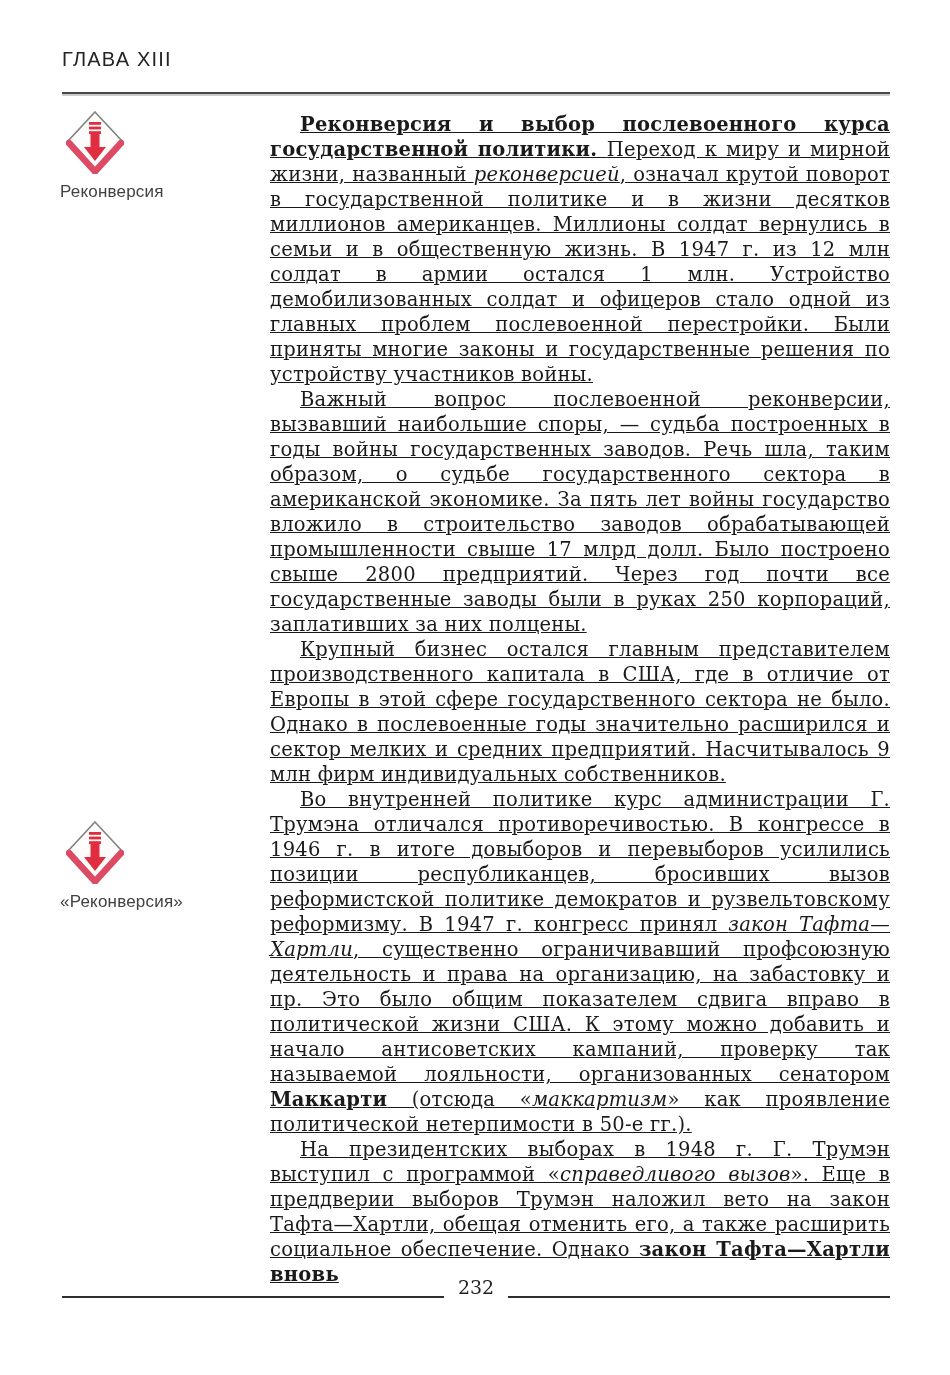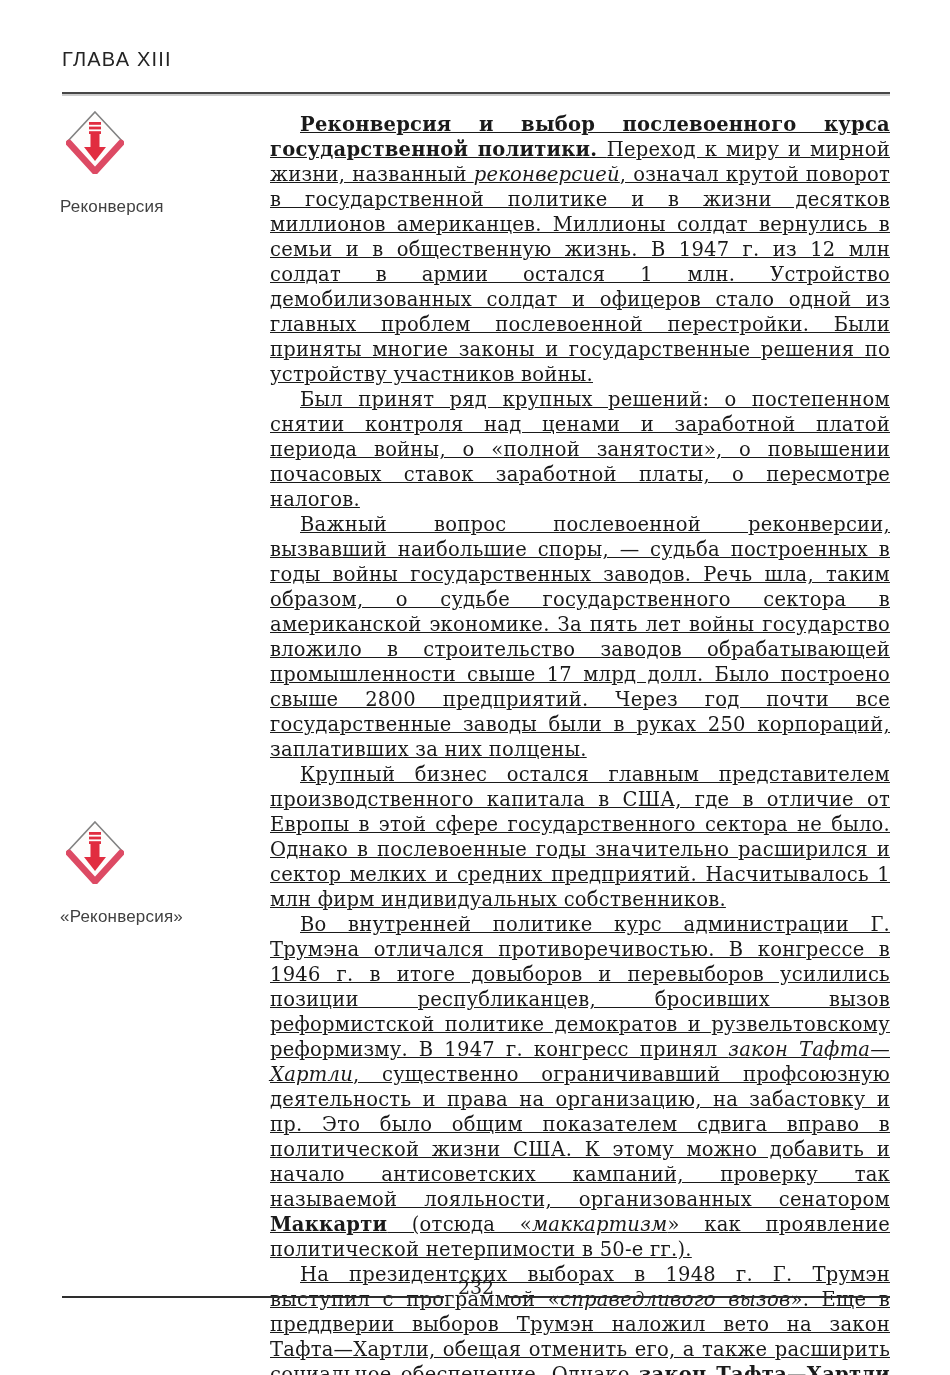--- a/index.html
+++ b/index.html
@@ -18,21 +18,21 @@
     font-size:20px;letter-spacing:1.2px;color:#242424;
   }
   .header-rule{
     position:absolute;left:62px;right:60px;top:92px;
     height:2px;background:#cccccc;border-top:2.5px solid #474747;
   }
   
   .margin-note{position:absolute;left:60px;width:170px;}
   .note-icon{width:58px;height:64px;margin-left:6px;}
   .note-label{
-    margin-top:23px;
+    margin-top:8px;
     font-family:"Liberation Sans", sans-serif;
     font-size:17px;color:#414141;letter-spacing:0.2px;
     white-space:nowrap;
   }
   
   .text-column{
     position:absolute;left:270px;top:112px;width:620px;
     font-size:19.5px;line-height:25px;
     text-align:justify;
     letter-spacing:0.25px;
@@ -86,23 +86,22 @@
         <rect x="24.5" y="24" width="9" height="14"></rect>
         <polygon points="18,37 40,37 29,51"></polygon>
       </g>
     </svg>
   </div>
   <div class="note-label">«Реконверсия»</div>
 </div>
 
 <div class="text-column" id="text-column">
     <p><span class="b">Реконверсия и выбор послевоенного курса государственной политики. </span><span>Переход к миру и мирной жизни, названный </span><span class="i">реконверсией</span><span>, означал крутой поворот в государственной политике и в жизни десятков миллионов американцев. Миллионы солдат вернулись в семьи и в общественную жизнь. В 1947 г. из 12 млн солдат в армии остался 1 млн. Устройство демобилизованных солдат и офицеров стало одной из главных проблем послевоенной перестройки. Были приняты многие законы и государственные решения по устройству участников войны.</span></p>
-    <p><span>Был принят ряд крупных решений: о постепенном снятии контроля над ценами и заработной платой периода войны, о «полной занятости», о повышении почасовых ставок заработной платы, о пересмотре налогов.</span></p>
     <p><span>Важный вопрос послевоенной реконверсии, вызвавший наибольшие споры, — судьба построенных в годы войны государственных заводов. Речь шла, таким образом, о судьбе государственного сектора в американской экономике. За пять лет войны государство вложило в строительство заводов обрабатывающей промышленности свыше 17 млрд долл. Было построено свыше 2800 предприятий. Через год почти все государственные заводы были в руках 250 корпораций, заплативших за них полцены.</span></p>
-    <p><span>Крупный бизнес остался главным представителем производственного капитала в США, где в отличие от Европы в этой сфере государственного сектора не было. Однако в послевоенные годы значительно расширился и сектор мелких и средних предприятий. Насчитывалось 1 млн фирм индивидуальных собственников.</span></p>
+    <p><span>Крупный бизнес остался главным представителем производственного капитала в США, где в отличие от Европы в этой сфере государственного сектора не было. Однако в послевоенные годы значительно расширился и сектор мелких и средних предприятий. Насчитывалось 9 млн фирм индивидуальных собственников.</span></p>
     <p><span>Во внутренней политике курс администрации Г. Трумэна отличался противоречивостью. В конгрессе в 1946 г. в итоге довыборов и перевыборов усилились позиции республиканцев, бросивших вызов реформистской политике демократов и рузвельтовскому реформизму. В 1947 г. конгресс принял </span><span class="i">закон Тафта—Хартли</span><span>, существенно ограничивавший профсоюзную деятельность и права на организацию, на забастовку и пр. Это было общим показателем сдвига вправо в политической жизни США. К этому можно добавить и начало антисоветских кампаний, проверку так называемой лояльности, организованных сенатором </span><span class="b">Маккарти</span><span> (отсюда «</span><span class="i">маккартизм</span><span>» как проявление политической нетерпимости в 50-е гг.).</span></p>
     <p><span>На президентских выборах в 1948 г. Г. Трумэн выступил с программой «</span><span class="i">справедливого вызов</span><span>». Еще в преддверии выборов Трумэн наложил вето на закон Тафта—Хартли, обещая отменить его, а также расширить социальное обеспечение. Однако </span><span class="b">закон Тафта—Хартли вновь</span></p>
   </div>
 
 <div class="page-footer">
   <div class="footer-line"></div>
   <div class="page-number">232</div>
   <div class="footer-line"></div>
 </div>
 

